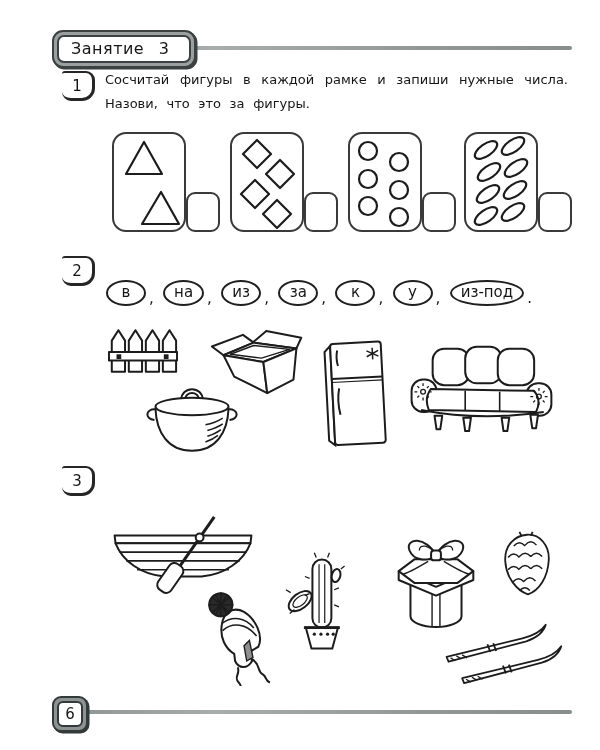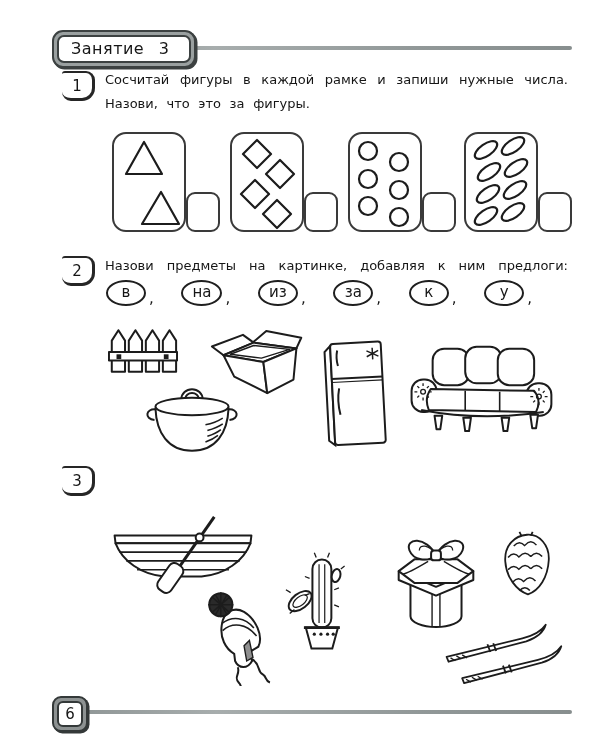--- a/index.html
+++ b/index.html
@@ -149,21 +149,20 @@
           <ellipse cx="49" cy="56" rx="13" ry="6" transform="rotate(-35 49 56)"></ellipse>
           <ellipse cx="20" cy="82" rx="13" ry="6" transform="rotate(-35 20 82)"></ellipse>
           <ellipse cx="47" cy="78" rx="13" ry="6" transform="rotate(-35 47 78)"></ellipse>
         </g>
       </svg>
     </div>
     <div class="ansbox"></div>
   </div>
 
   <div class="badge badge-2">2</div>
-  <div class="task-text t2">Назови предметы на картинке, добавляя к ним предлоги:</div>
 
   <div class="preps">
     <span class="prep">
       <span class="oval">в</span>
       <span class="sep">,</span>
     </span>
     <span class="prep">
       <span class="oval">на</span>
       <span class="sep">,</span>
     </span>
@@ -175,20 +174,24 @@
       <span class="oval">за</span>
       <span class="sep">,</span>
     </span>
     <span class="prep">
       <span class="oval">к</span>
       <span class="sep">,</span>
     </span>
     <span class="prep">
       <span class="oval">у</span>
       <span class="sep">,</span>
+    </span>
+    <span class="prep">
+      <span class="oval">из-под</span>
+      <span class="sep">.</span>
     </span>
   </div>
 
   <svg class="pic" style="left:108px;top:326px" width="70" height="50" viewBox="0 0 74 52">
     <g stroke="#1c1c1c" stroke-width="2" fill="#fff" stroke-linejoin="round">
       <path d="M4,15 L11,4 L18,15 V48 H4 Z"></path>
       <path d="M22,15 L29,4 L36,15 V48 H22 Z"></path>
       <path d="M40,15 L47,4 L54,15 V48 H40 Z"></path>
       <path d="M58,15 L65,4 L72,15 V48 H58 Z"></path>
       <rect x="1" y="27" width="72" height="9"></rect>

